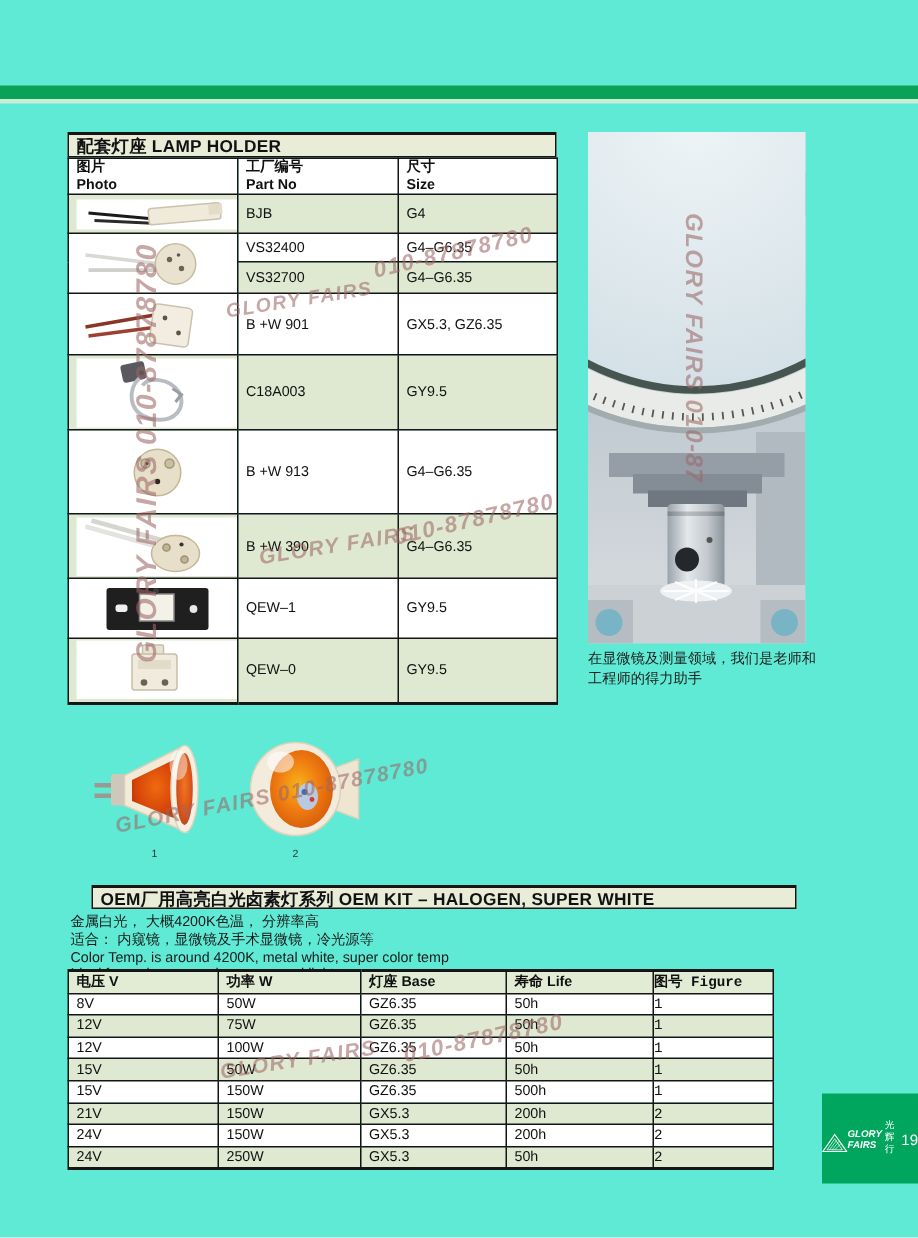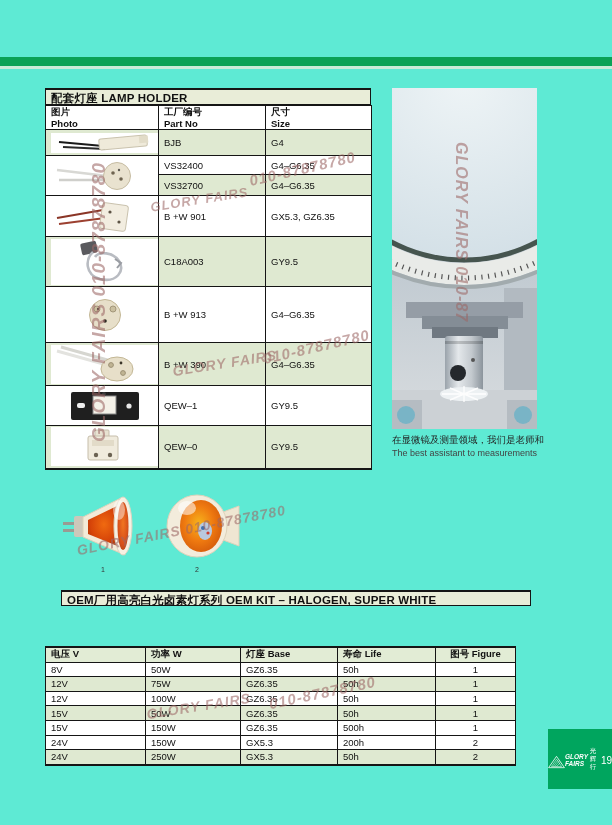--- a/index.html
+++ b/index.html
@@ -33,21 +33,21 @@
   .figs{position:absolute;left:55px;top:486px;width:240px;height:92px;}
   .figlab{position:absolute;top:80px;font-size:7px;color:#333;}
 
   
   .oem-title{position:absolute;left:61px;top:590px;width:470px;height:16px;}
   .oem-desc{position:absolute;left:47px;top:609px;width:470px;font-size:9.5px;line-height:11.8px;color:#1a1a1a;}
   table.oem{position:absolute;left:45px;top:646px;width:470px;border-collapse:collapse;table-layout:fixed;
             border-bottom:2.5px solid #151515;}
   table.oem td{border:1px solid #151515;font-size:9.5px;height:13.6px;padding:0 14px 0 5px;}
   table.oem tr.ohdr td{font-weight:bold;background:#e2ecd5;border-top:2px solid #151515;}
-  table.oem td.ctr{text-align:center;padding:0;}
+  table.oem td.ctr{padding:0;font-family:Liberation Mono, monospace;}
 
   
   .wm{position:absolute;font-weight:bold;font-style:italic;color:rgba(156,103,102,0.58);
       white-space:nowrap;z-index:40;pointer-events:none;letter-spacing:1px;}
 
   
   .logobox{position:absolute;left:548px;top:729px;width:64px;height:60px;background:#00a55e;
            display:flex;align-items:center;color:#fff;}
   .logobox .en{font-size:6.5px;font-weight:bold;font-style:italic;line-height:7px;margin-top:1px;}
   .logobox .cn{font-size:6.5px;line-height:8px;}
@@ -255,21 +255,21 @@
       <rect x="0" y="312" width="30" height="29" fill="#b5bcc2"></rect>
       <rect x="115" y="312" width="30" height="29" fill="#b5bcc2"></rect>
       <ellipse cx="72" cy="306" rx="24" ry="7" fill="#eef2f4" opacity="0.95"></ellipse>
       <path d="M50,306 L94,306 M72,298 L72,314 M58,300 L86,312 M86,300 L58,312" stroke="#ffffff" stroke-width="1.4" opacity="0.9"></path>
       <circle cx="14" cy="327" r="9" fill="#79b4c6"></circle>
       <circle cx="131" cy="327" r="9" fill="#79b4c6"></circle>
     </svg>
   </div>
   <div class="caption">
     <div>在显微镜及测量领域，我们是老师和</div>
-    <div class="en">The best assistant to measurements</div>
+    <div>工程师的得力助手</div>
   </div>
 
   <div class="figs">
     <svg width="240" height="80" viewBox="0 0 240 80">
       <defs>
         <radialGradient id="ref1" cx="0.5" cy="0.45" r="0.7">
           <stop offset="0" stop-color="#f06a10"></stop>
             <stop offset="0.6" stop-color="#d64409"></stop>
             <stop offset="1" stop-color="#9c3106"></stop>
         </radialGradient>
@@ -295,20 +295,26 @@
       <ellipse cx="150" cy="45" rx="7" ry="9" fill="#b9c9df"></ellipse>
       <circle cx="148" cy="42" r="2" fill="#3f6fae"></circle>
         <circle cx="153" cy="47" r="1.6" fill="#cf3b2c"></circle>
       <ellipse cx="132" cy="22" rx="9" ry="7" fill="#ffffff" opacity="0.55"></ellipse>
     </svg>
     <div class="figlab" style="left:46px">1</div>
     <div class="figlab" style="left:140px">2</div>
   </div>
 
   <div class="tbar oem-title">OEM厂用高亮白光卤素灯系列 OEM KIT – HALOGEN, SUPER WHITE</div>
+  <div class="oem-desc">
+    <div>金属白光， 大概4200K色温， 分辨率高</div>
+    <div>适合： 内窥镜，显微镜及手术显微镜，冷光源等</div>
+    <div>Color Temp. is around 4200K,  metal white, super color temp</div>
+    <div>Ideal for endoscope, microscope and light source</div>
+  </div>
   <table class="oem">
     <colgroup>
         <col style="width:100px">
         <col style="width:95px">
         <col style="width:97px">
         <col style="width:98px">
         <col style="width:80px">
       </colgroup>
     <tbody>
         <tr class="ohdr">
@@ -346,20 +352,27 @@
           <td>50h</td>
           <td class="ctr">1</td>
         </tr>
     <tr class="white">
           <td>15V</td>
           <td>150W</td>
           <td>GZ6.35</td>
           <td>500h</td>
           <td class="ctr">1</td>
         </tr>
+    <tr class="green">
+          <td>21V</td>
+          <td>150W</td>
+          <td>GX5.3</td>
+          <td>200h</td>
+          <td class="ctr">2</td>
+        </tr>
     <tr class="white">
           <td>24V</td>
           <td>150W</td>
           <td>GX5.3</td>
           <td>200h</td>
           <td class="ctr">2</td>
         </tr>
     <tr class="green">
           <td>24V</td>
           <td>250W</td>

